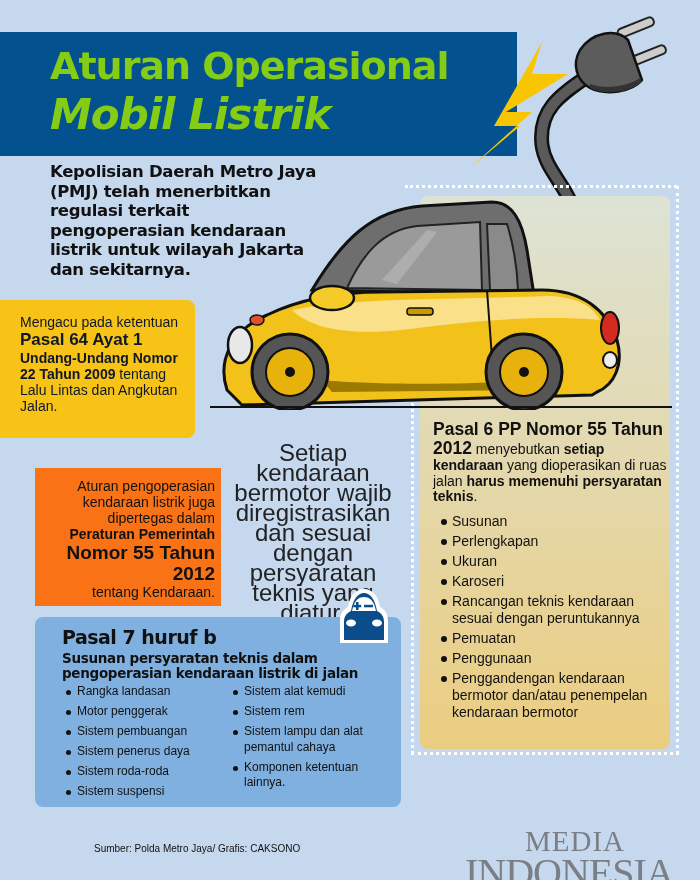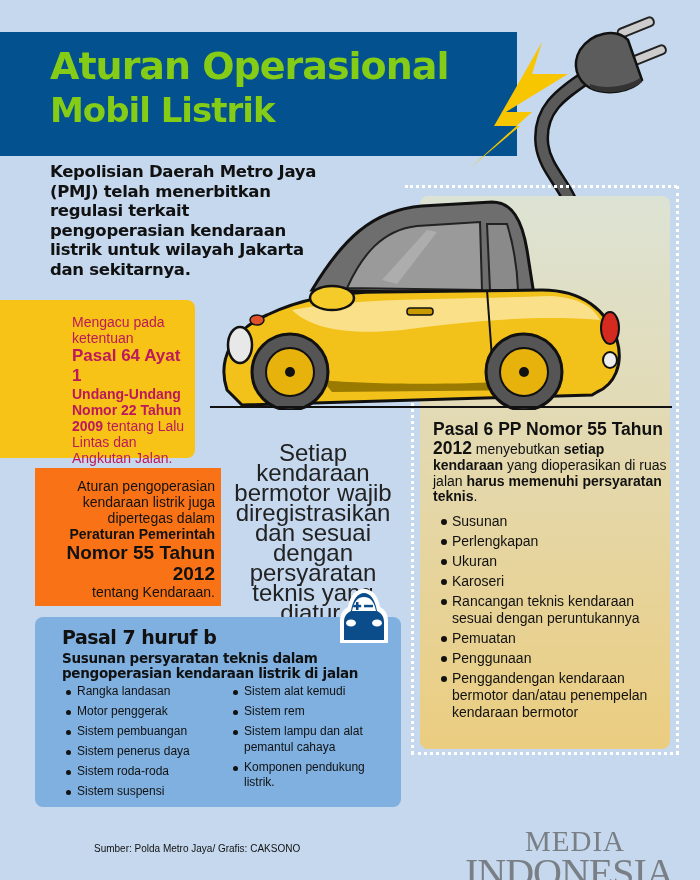--- a/index.html
+++ b/index.html
@@ -16,36 +16,36 @@
   .title-banner {
     left: 0; top: 32px; width: 517px; height: 124px;
     background: #03518e;
   }
   .title-line {
     position: absolute; left: 50px; color: #84cc16;
     font-family: "DejaVu Sans", sans-serif; font-weight: bold;
     letter-spacing: -1px;
   }
   .title-line.l1 { top: 12px; font-size: 38px; }
-  .title-line.l2 { top: 58px; font-size: 34px; }
+  .title-line.l2 { top: 58px; font-size: 42px; font-style: italic; }
 
   
   .intro {
     left: 50px; top: 162px; width: 270px;
     font-family: "DejaVu Sans", sans-serif; font-weight: bold;
     font-size: 16.5px; line-height: 19.5px; color: #111;
     letter-spacing: -0.3px;
   }
 
   
   .yellow-box {
-    left: 0; top: 300px; width: 195px; height: 158px;
+    left: 0; top: 300px; width: 195px; height: 138px;
     background: #f6c316; border-radius: 0 8px 8px 0;
-    padding: 14px 10px 0 72px;
-    font-size: 14px; line-height: 16px; color: #be185d;
+    padding: 14px 10px 0 20px;
+    font-size: 14px; line-height: 16px; color: #0f172a;
   }
   .yellow-box .big { font-weight: bold; font-size: 17px; line-height: 20px; }
   .yellow-box b { font-weight: bold; }
 
   
   .white-box {
     left: 35px; top: 468px; width: 186px; height: 138px;
     background: #f97316;
     padding: 10px 6px 0 15px;
     font-size: 14px; line-height: 16px; color: #111; text-align: right;
@@ -244,21 +244,21 @@
   <li>Motor penggerak</li>
   <li>Sistem pembuangan</li>
   <li>Sistem penerus daya</li>
   <li>Sistem roda-roda</li>
   <li>Sistem suspensi</li>
 </ul>
 <ul class="abs blue-list blue-col2">
   <li>Sistem alat kemudi</li>
   <li>Sistem rem</li>
   <li>Sistem lampu dan alat pemantul cahaya</li>
-  <li>Komponen pendukung listrik.</li>
+  <li>Komponen ketentuan lainnya.</li>
 </ul>
 
 <div class="abs source">Sumber: Polda Metro Jaya/ Grafis: CAKSONO</div>
 
 <div class="abs logo">
   <div class="logo-media">MEDIA</div>
   <div class="logo-indo">INDONESIA</div>
   <div class="logo-url">MEDIAINDONESA.COM</div>
 </div>
 

